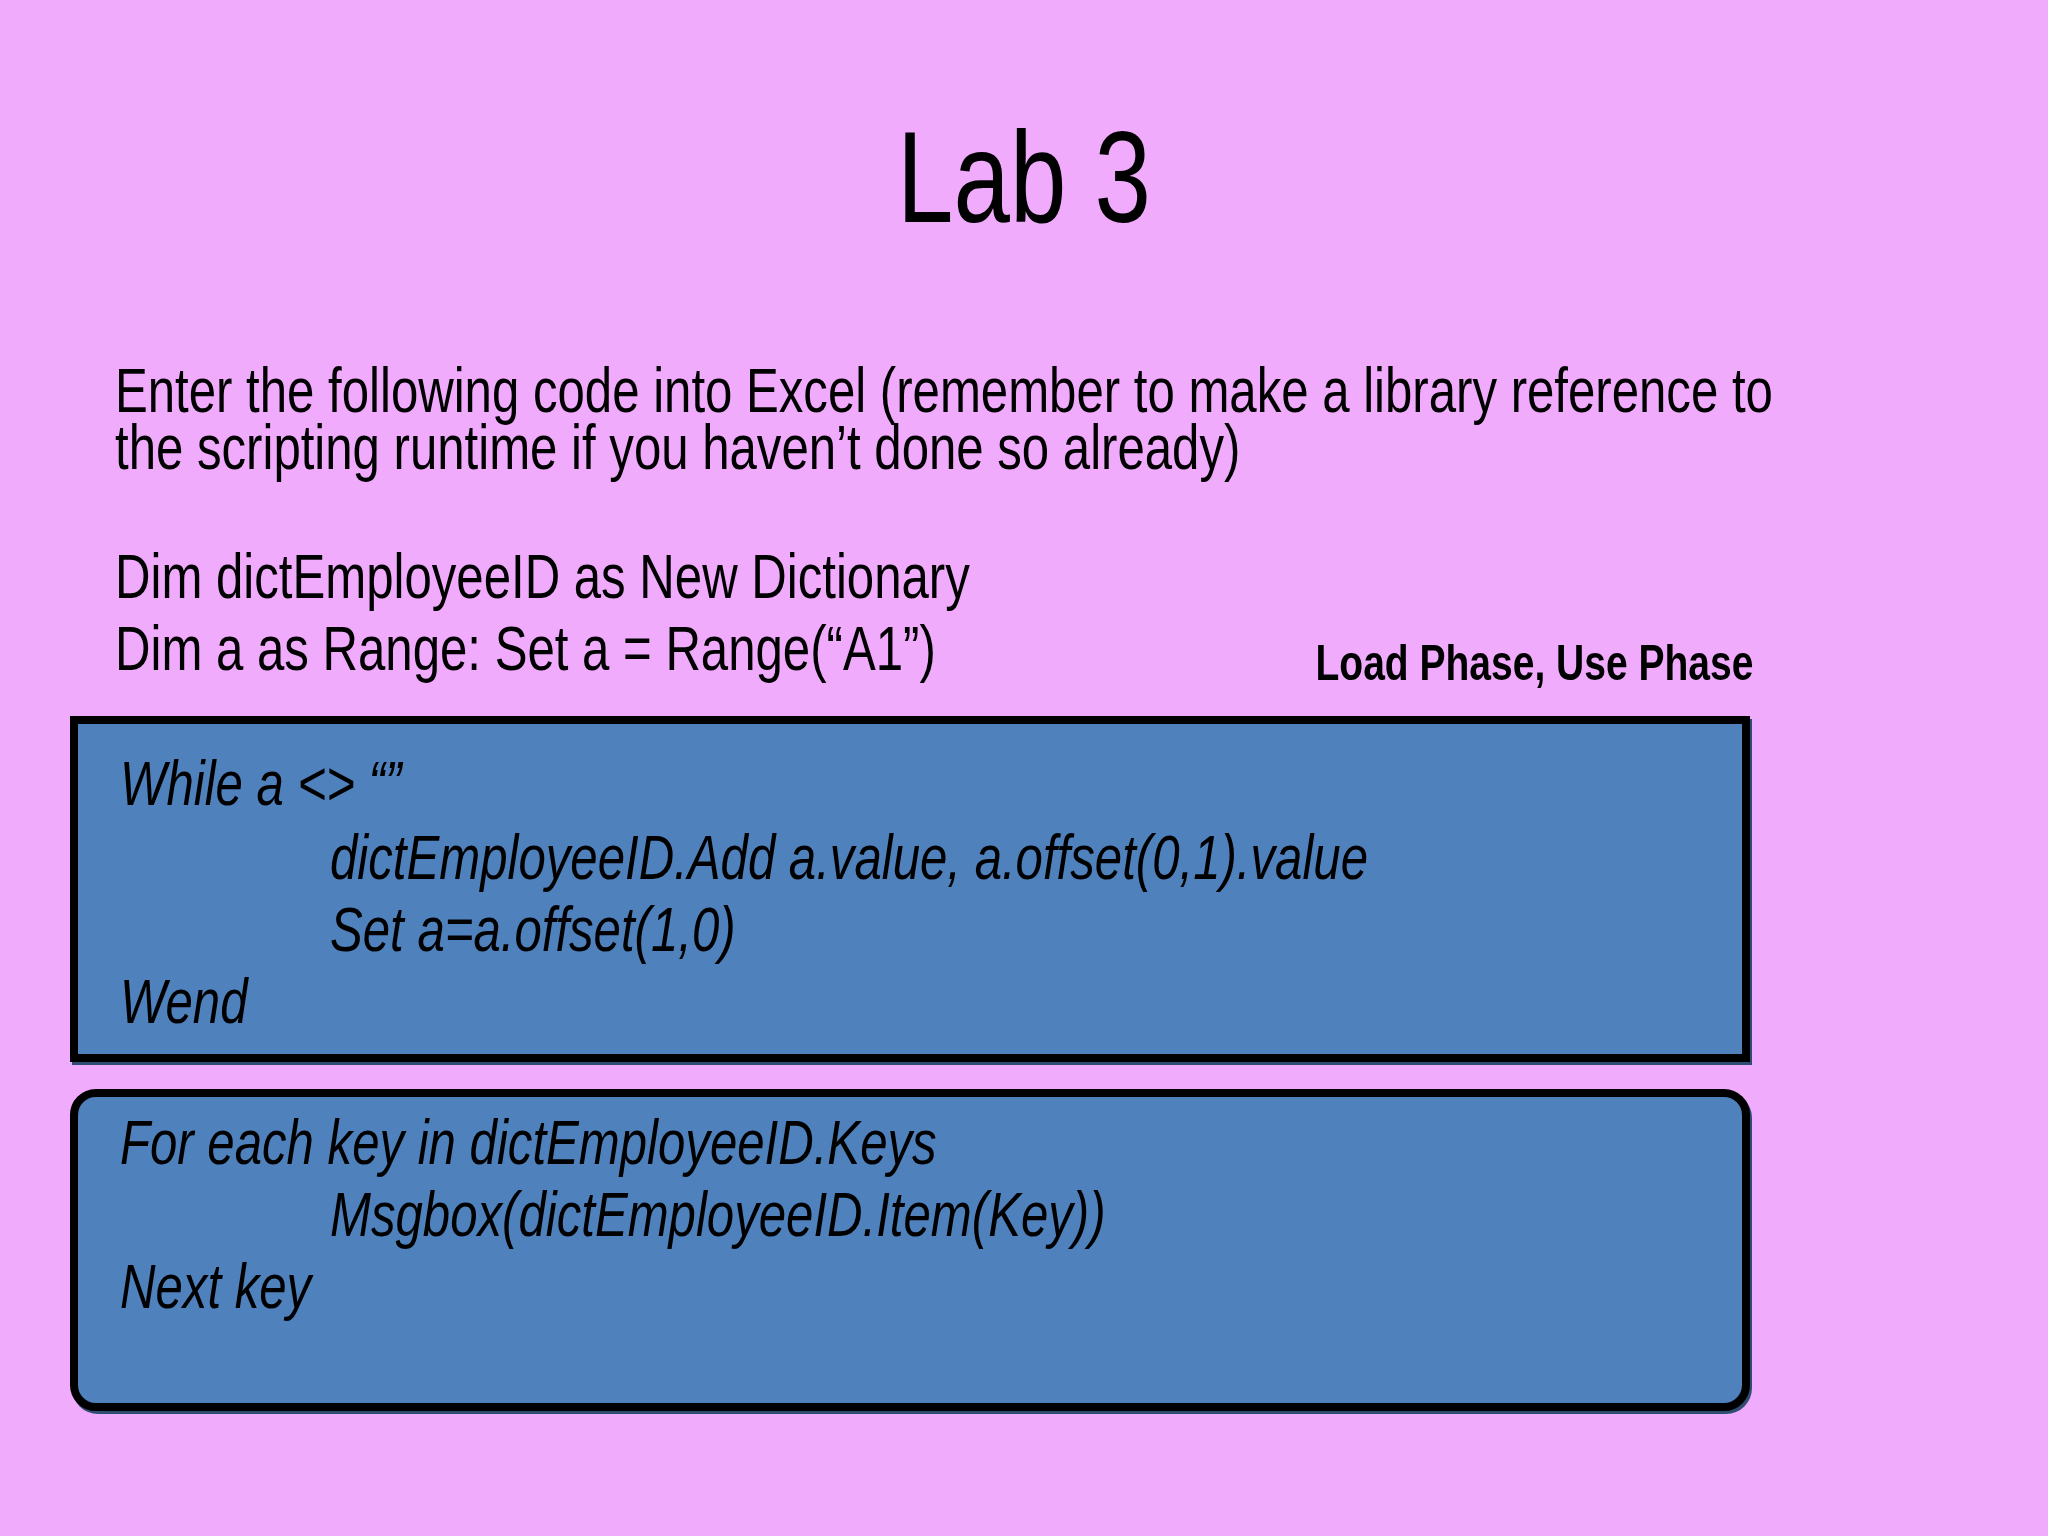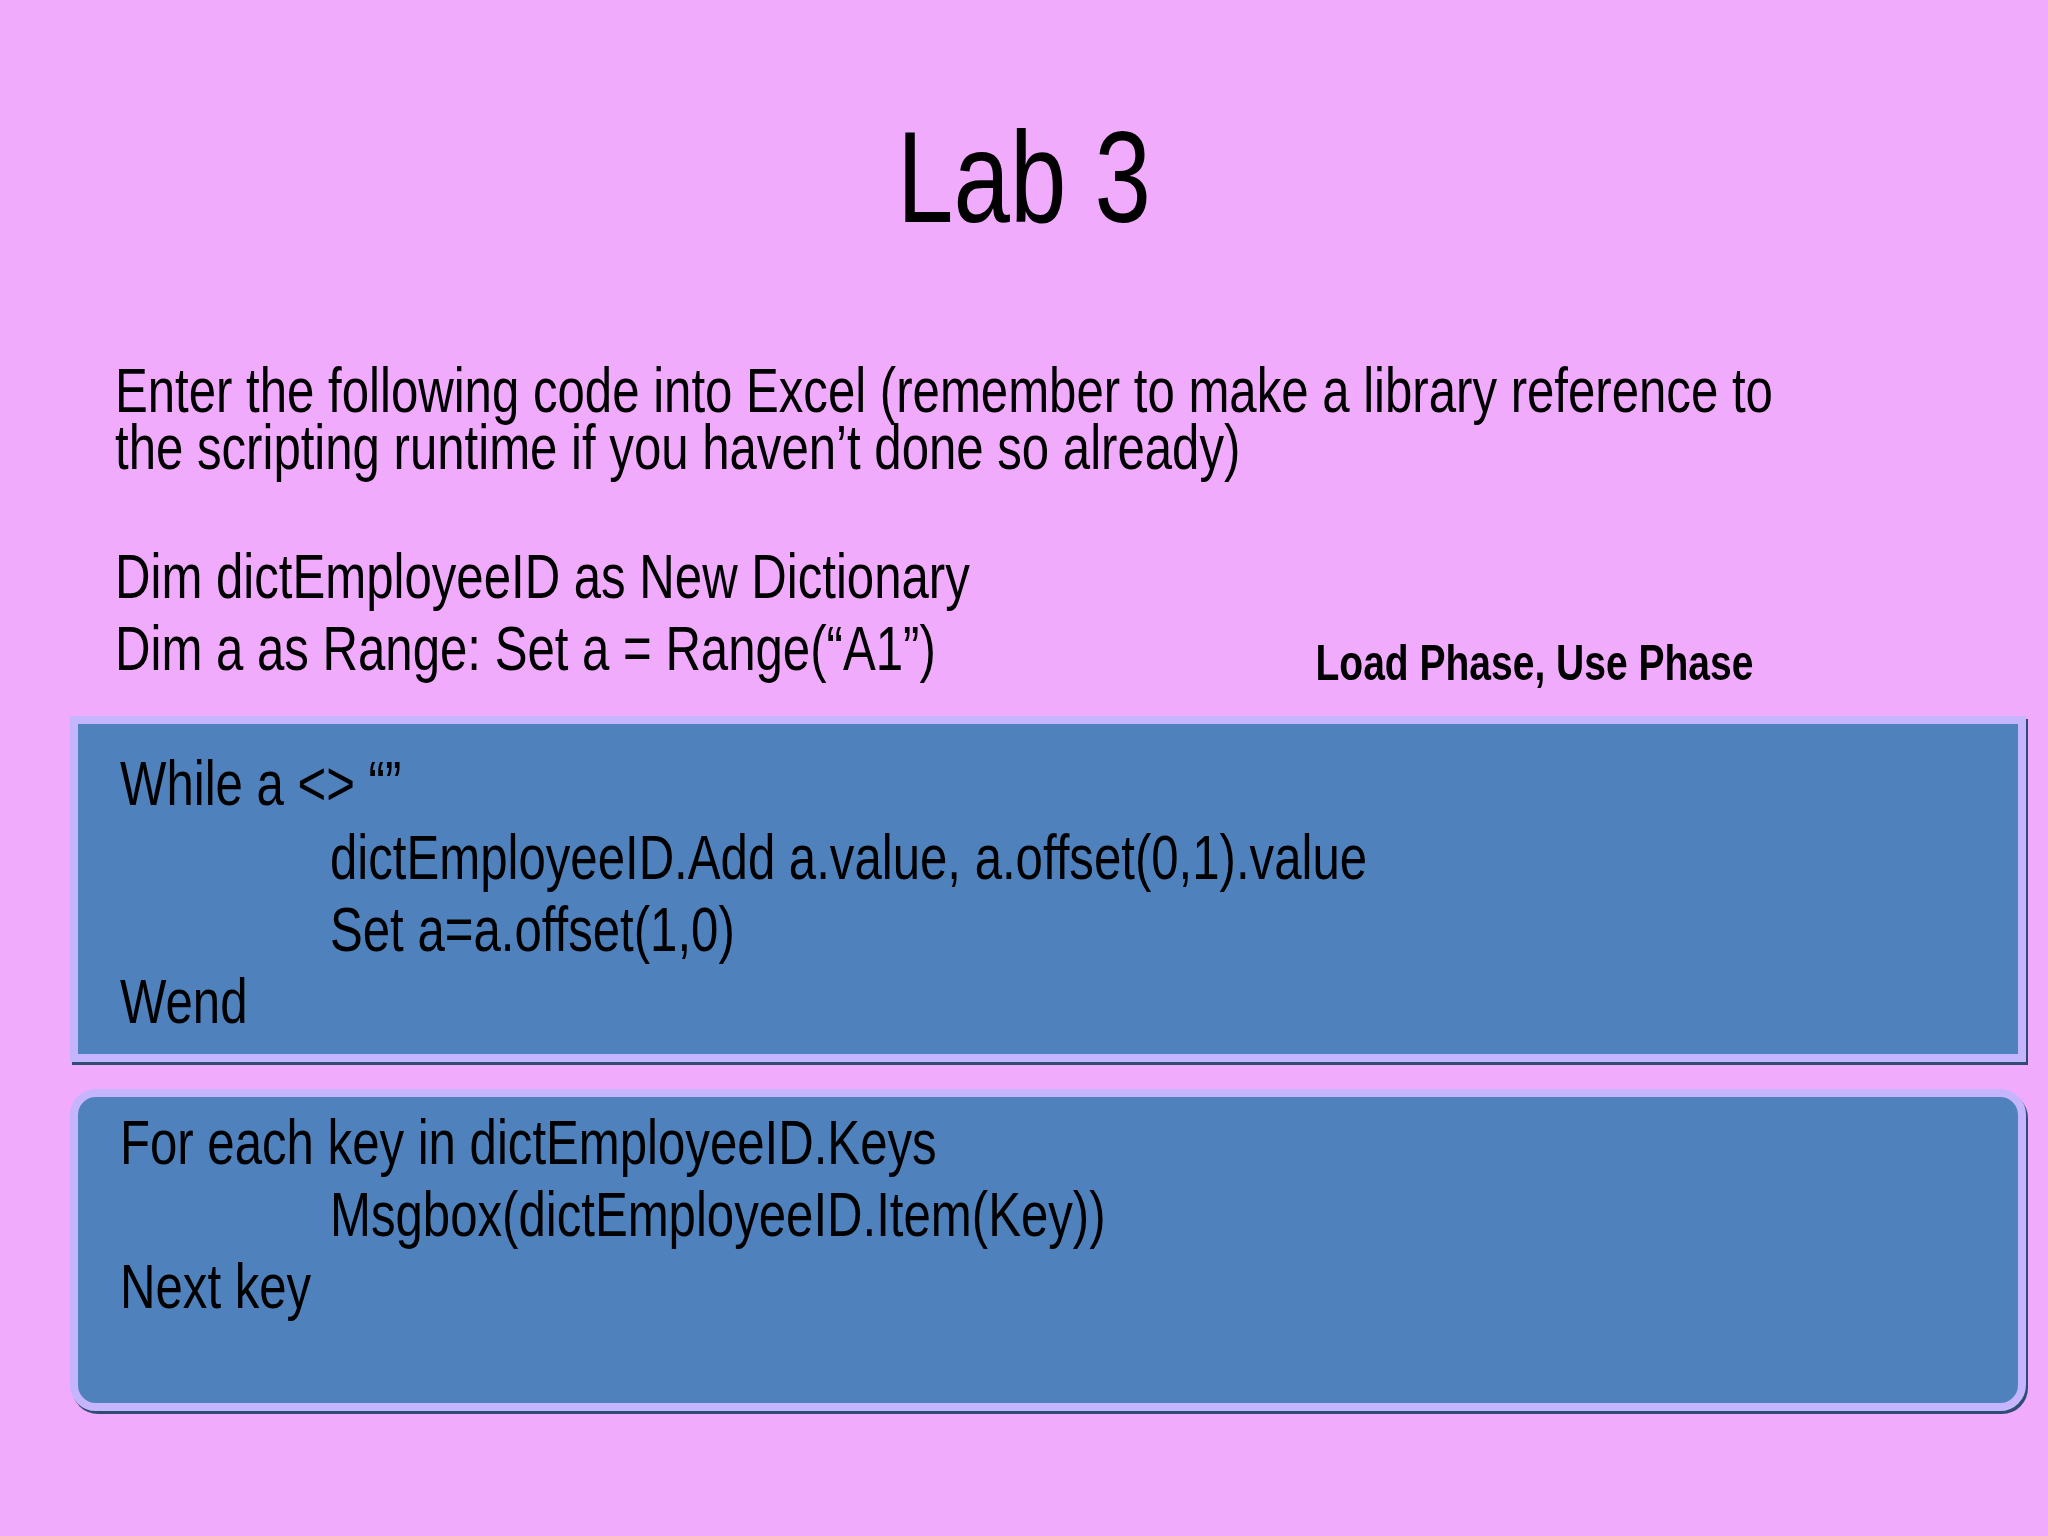--- a/index.html
+++ b/index.html
@@ -29,25 +29,26 @@
   .decl-1{left:115px;top:545px;font-size:63px;}
   .decl-2{left:115px;top:617px;font-size:63px;}
   .phase-label{
     right:295px;top:638px;
     font-size:50px;font-weight:bold;
     transform-origin:right top;
   }
   .code-box{
     position:absolute;
     left:70px;
-    width:1956px;
+    width:1680px;
     background:#4f81bd;
-    border:8px solid #c4b5fd;
+    border:8px solid #000000;
     box-sizing:border-box;
     box-shadow:2px 3px 0 #2f4d72;
+    font-style:italic;
   }
   .box-load{top:716px;height:346px;}
   .box-use{top:1089px;height:322px;border-radius:26px;}
   .code-line{
     position:absolute;
     left:42px;
     font-size:63px;
     line-height:1;
     white-space:nowrap;
     transform:scaleX(0.78);

